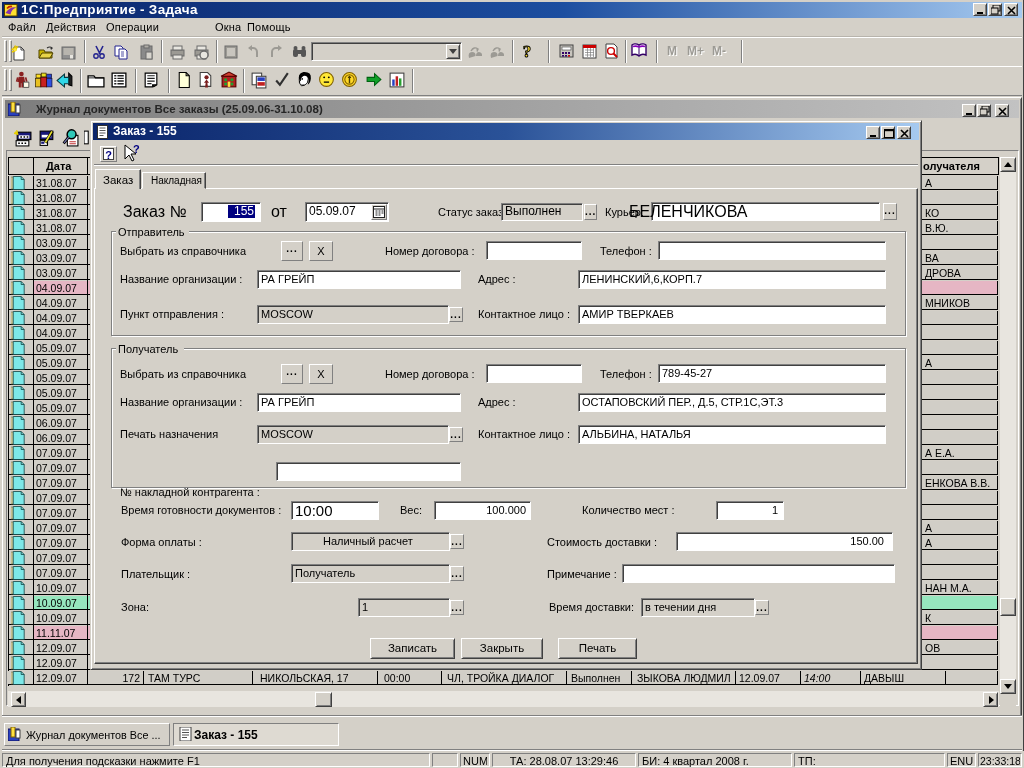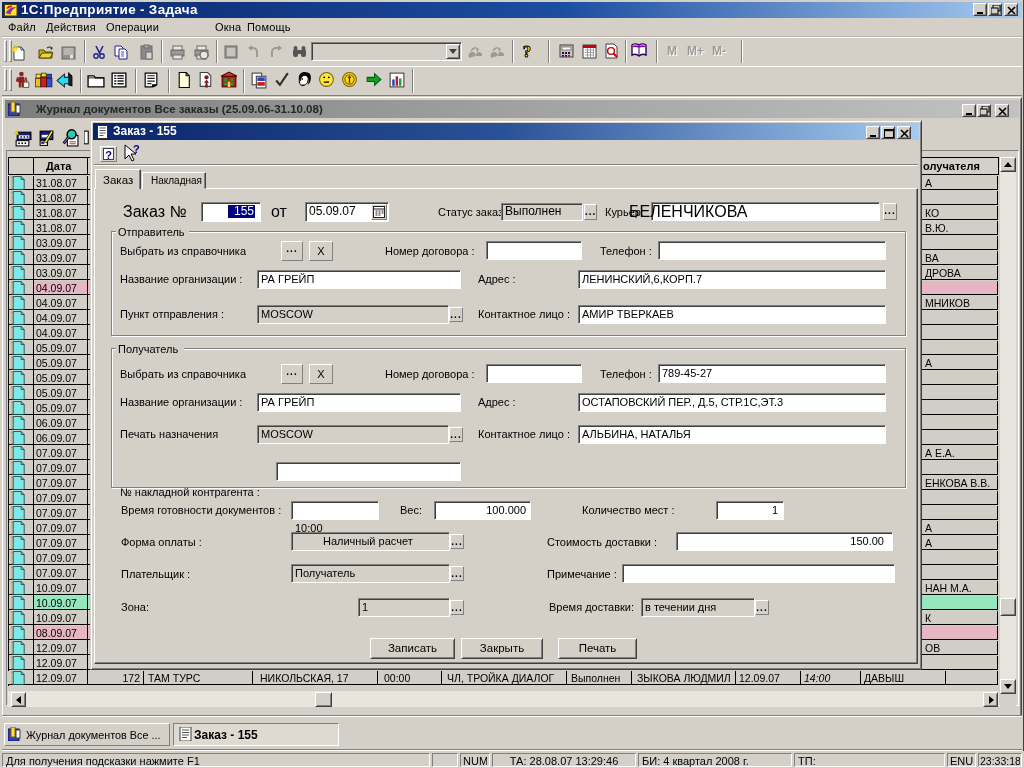--- a/index.html
+++ b/index.html
@@ -590,21 +590,21 @@
 <div class="ab" style="left:36px;top:612px;width:50px;height:12px;font-size:10.5px;line-height:12px;">10.09.07</div>
 <div class="ab" style="left:88px;top:611px;width:910px;height:14px;background:#d1cec7;border-bottom:1px solid #000;border-right:1px solid #000;"></div>
 <div class="ab" style="left:925px;top:612px;width:80px;height:12px;font-size:10.5px;line-height:12px;">К</div>
 <div class="ab" style="left:8px;top:626px;width:25px;height:14px;background:#d1cec7;border-bottom:1px solid #000;"></div>
 <svg class="ab" style="left:11px;top:626px" width="14" height="14" viewBox="0 0 14 14">
     <path d="M0 1 h2.2 v12 h-2.2 z" fill="#e8e2a8" stroke="#707050" stroke-width="0.6"></path>
     <path d="M2.2 0.5 h8 l3 3 v10 h-11 z" fill="#7de8e8" stroke="#104040" stroke-width="0.8"></path>
     <path d="M10.2 0.5 v3 h3" fill="none" stroke="#104040" stroke-width="0.8"></path>
   </svg>
 <div class="ab" style="left:34px;top:626px;width:53px;height:14px;background:#e6b6c4;border-bottom:1px solid #000;"></div>
-<div class="ab" style="left:36px;top:627px;width:50px;height:12px;font-size:10.5px;line-height:12px;">08.09.07</div>
+<div class="ab" style="left:36px;top:627px;width:50px;height:12px;font-size:10.5px;line-height:12px;">11.11.07</div>
 <div class="ab" style="left:88px;top:626px;width:910px;height:14px;background:#e6b6c4;border-bottom:1px solid #000;border-right:1px solid #000;"></div>
 <div class="ab" style="left:8px;top:641px;width:25px;height:14px;background:#d1cec7;border-bottom:1px solid #000;"></div>
 <svg class="ab" style="left:11px;top:641px" width="14" height="14" viewBox="0 0 14 14">
     <path d="M0 1 h2.2 v12 h-2.2 z" fill="#e8e2a8" stroke="#707050" stroke-width="0.6"></path>
     <path d="M2.2 0.5 h8 l3 3 v10 h-11 z" fill="#7de8e8" stroke="#104040" stroke-width="0.8"></path>
     <path d="M10.2 0.5 v3 h3" fill="none" stroke="#104040" stroke-width="0.8"></path>
   </svg>
 <div class="ab" style="left:34px;top:641px;width:53px;height:14px;background:#d1cec7;border-bottom:1px solid #000;"></div>
 <div class="ab" style="left:36px;top:642px;width:50px;height:12px;font-size:10.5px;line-height:12px;">12.09.07</div>
 <div class="ab" style="left:88px;top:641px;width:910px;height:14px;background:#d1cec7;border-bottom:1px solid #000;border-right:1px solid #000;"></div>
@@ -783,21 +783,21 @@
 <div class="ab sunkg" style="left:257px;top:425px;width:192px;height:19px;"></div>
 <div class="ab" style="left:261px;top:428px;width:160px;height:13px;font-size:11px;line-height:13px;">MOSCOW</div>
 <div class="ab raised1 dots" style="left:449px;top:427px;width:14px;height:15px;">...</div>
 <div class="ab lbl" style="left:478px;top:428px;width:110px;height:13px;">Контактное лицо :</div>
 <div class="ab sunk" style="left:578px;top:425px;width:308px;height:19px;"></div>
 <div class="ab" style="left:582px;top:428px;width:300px;height:13px;font-size:11px;line-height:13px;">АЛЬБИНА, НАТАЛЬЯ</div>
 <div class="ab lbl" style="left:120px;top:466px;width:175px;height:13px;margin-top:20px;">№ накладной контрагента :</div>
 <div class="ab sunk" style="left:276px;top:462px;width:185px;height:19px;"></div>
 <div class="ab lbl" style="left:121px;top:504px;width:172px;height:13px;">Время готовности документов :</div>
 <div class="ab sunk" style="left:291px;top:501px;width:88px;height:19px;"></div>
-<div class="ab" style="left:295px;top:504px;width:60px;height:13px;font-size:11px;line-height:13px;margin-top:18px;">10:00</div>
+<div class="ab" style="left:295px;top:504px;width:60px;height:13px;font-size:15px;line-height:13px;">10:00</div>
 <div class="ab lbl" style="left:400px;top:504px;width:30px;height:13px;">Вес:</div>
 <div class="ab sunk" style="left:434px;top:501px;width:97px;height:19px;"></div>
 <div class="ab" style="left:438px;top:504px;width:88px;height:13px;font-size:11px;line-height:13px;text-align:right;">100.000</div>
 <div class="ab lbl" style="left:582px;top:504px;width:110px;height:13px;">Количество мест :</div>
 <div class="ab sunk" style="left:716px;top:501px;width:68px;height:19px;"></div>
 <div class="ab" style="left:720px;top:504px;width:58px;height:13px;font-size:11px;line-height:13px;text-align:right;">1</div>
 <div class="ab lbl" style="left:121px;top:536px;width:100px;height:13px;">Форма оплаты :</div>
 <div class="ab sunkg" style="left:291px;top:532px;width:159px;height:19px;"></div>
 <div class="ab" style="left:295px;top:535px;width:140px;height:13px;font-size:11px;line-height:13px;padding-left:28px;">Наличный расчет</div>
 <div class="ab raised1 dots" style="left:450px;top:534px;width:14px;height:15px;">...</div>

